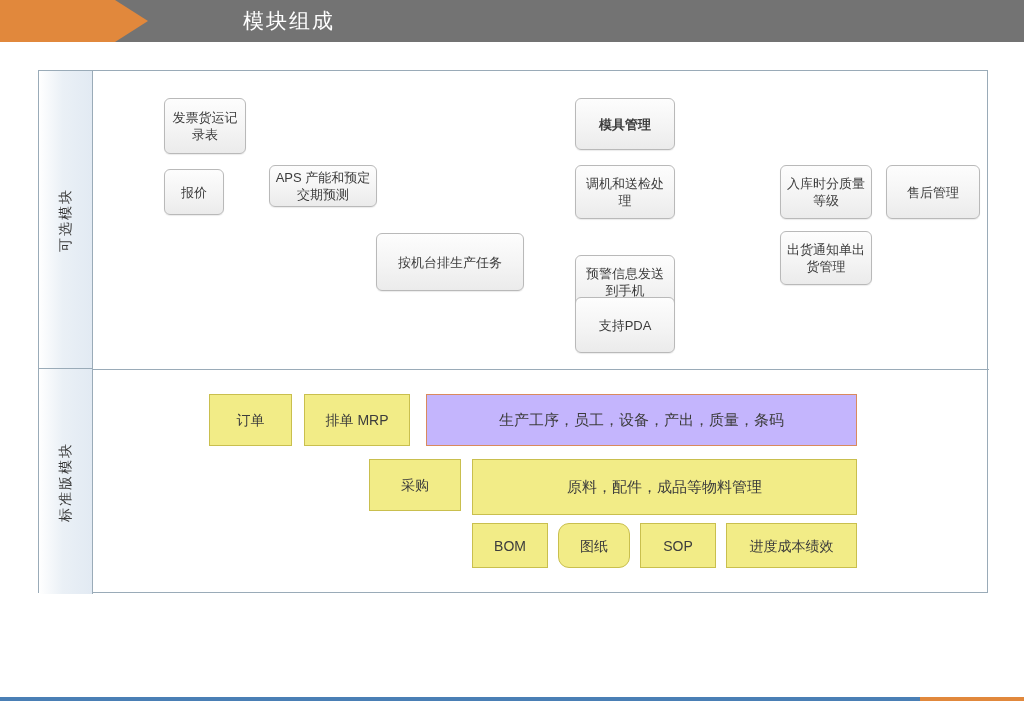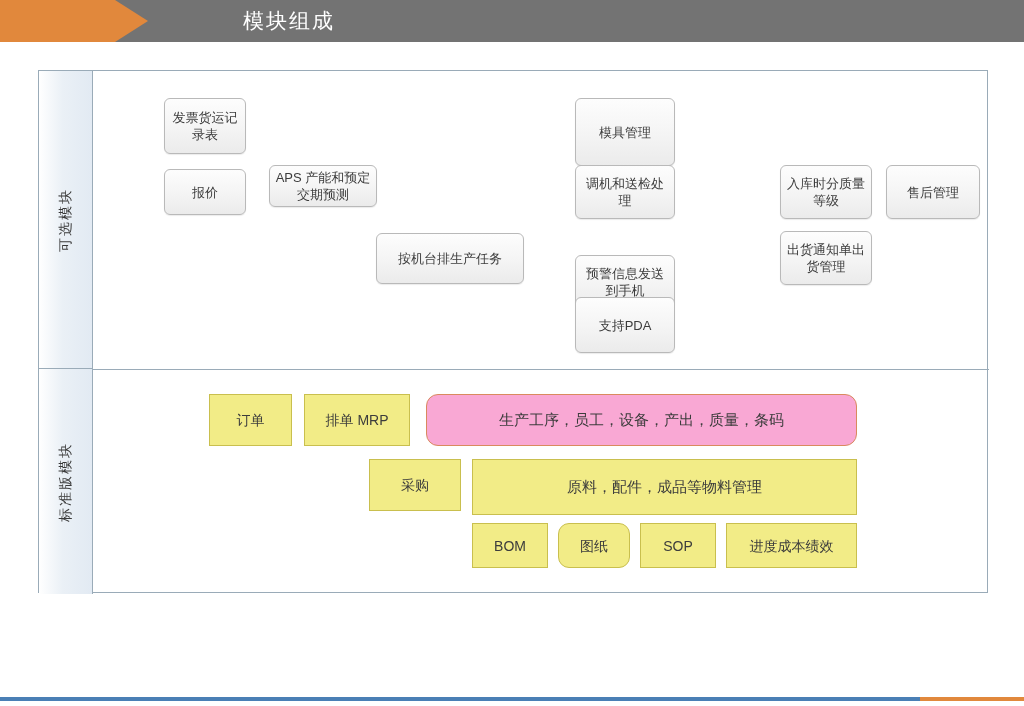--- a/index.html
+++ b/index.html
@@ -119,23 +119,22 @@
     background: #f2ec87;
     color: #3c3c3c;
     font-size: 14px;
     line-height: 18px;
     display: flex;
     align-items: center;
     justify-content: center;
     padding: 2px 5px;
   }
   .std-box.salmon {
-    background: #f9a8d4;
+    background: #c4b5fd;
     border-color: #d98a5e;
-    border-radius: 12px;
   }
   .std-box.big {
     font-size: 15px;
   }
 
   
   #footer-rule-blue {
     position: absolute;
     left: 0;
     top: 697px;
@@ -169,24 +168,24 @@
   </div>
 
   <div class="section-label-cell" id="section-label-standard">
     <span class="section-label-text">标准版模块</span>
   </div>
 
   <div id="section-divider"></div>
 
   <div id="optional-boxes-layer">
       <div class="opt-box" style="left: 125px; top: 27px; width: 82px; height: 56px;">发票货运记录表</div>
-      <div class="opt-box" style="left: 125px; top: 98px; width: 82px; height: 46px; text-align: right;">报价</div>
+      <div class="opt-box" style="left: 125px; top: 98px; width: 60px; height: 46px; text-align: right;">报价</div>
       <div class="opt-box" style="left: 230px; top: 94px; width: 108px; height: 42px;">APS 产能和预定交期预测</div>
-      <div class="opt-box" style="left: 337px; top: 162px; width: 148px; height: 51px;">按机台排生产任务</div>
-      <div class="opt-box" style="left: 536px; top: 27px; width: 100px; height: 68px;">模具管理</div>
+      <div class="opt-box" style="left: 337px; top: 162px; width: 148px; height: 58px;">按机台排生产任务</div>
+      <div class="opt-box" style="left: 536px; top: 27px; width: 100px; height: 52px; font-weight: bold;">模具管理</div>
       <div class="opt-box" style="left: 536px; top: 94px; width: 100px; height: 54px;">调机和送检处理</div>
       <div class="opt-box" style="left: 536px; top: 160px; width: 100px; height: 54px; margin-top: 24px;">预警信息发送到手机</div>
       <div class="opt-box" style="left: 536px; top: 226px; width: 100px; height: 56px;">支持PDA</div>
       <div class="opt-box" style="left: 741px; top: 94px; width: 92px; height: 54px;">入库时分质量等级</div>
       <div class="opt-box" style="left: 847px; top: 94px; width: 94px; height: 54px;">售后管理</div>
       <div class="opt-box" style="left: 741px; top: 160px; width: 92px; height: 54px;">出货通知单出货管理</div>
     </div>
   <div id="standard-boxes-layer">
       <div class="std-box" style="left: 170px; top: 323px; width: 83px; height: 52px;">订单</div>
       <div class="std-box" style="left: 265px; top: 323px; width: 106px; height: 52px;">排单 MRP</div>

